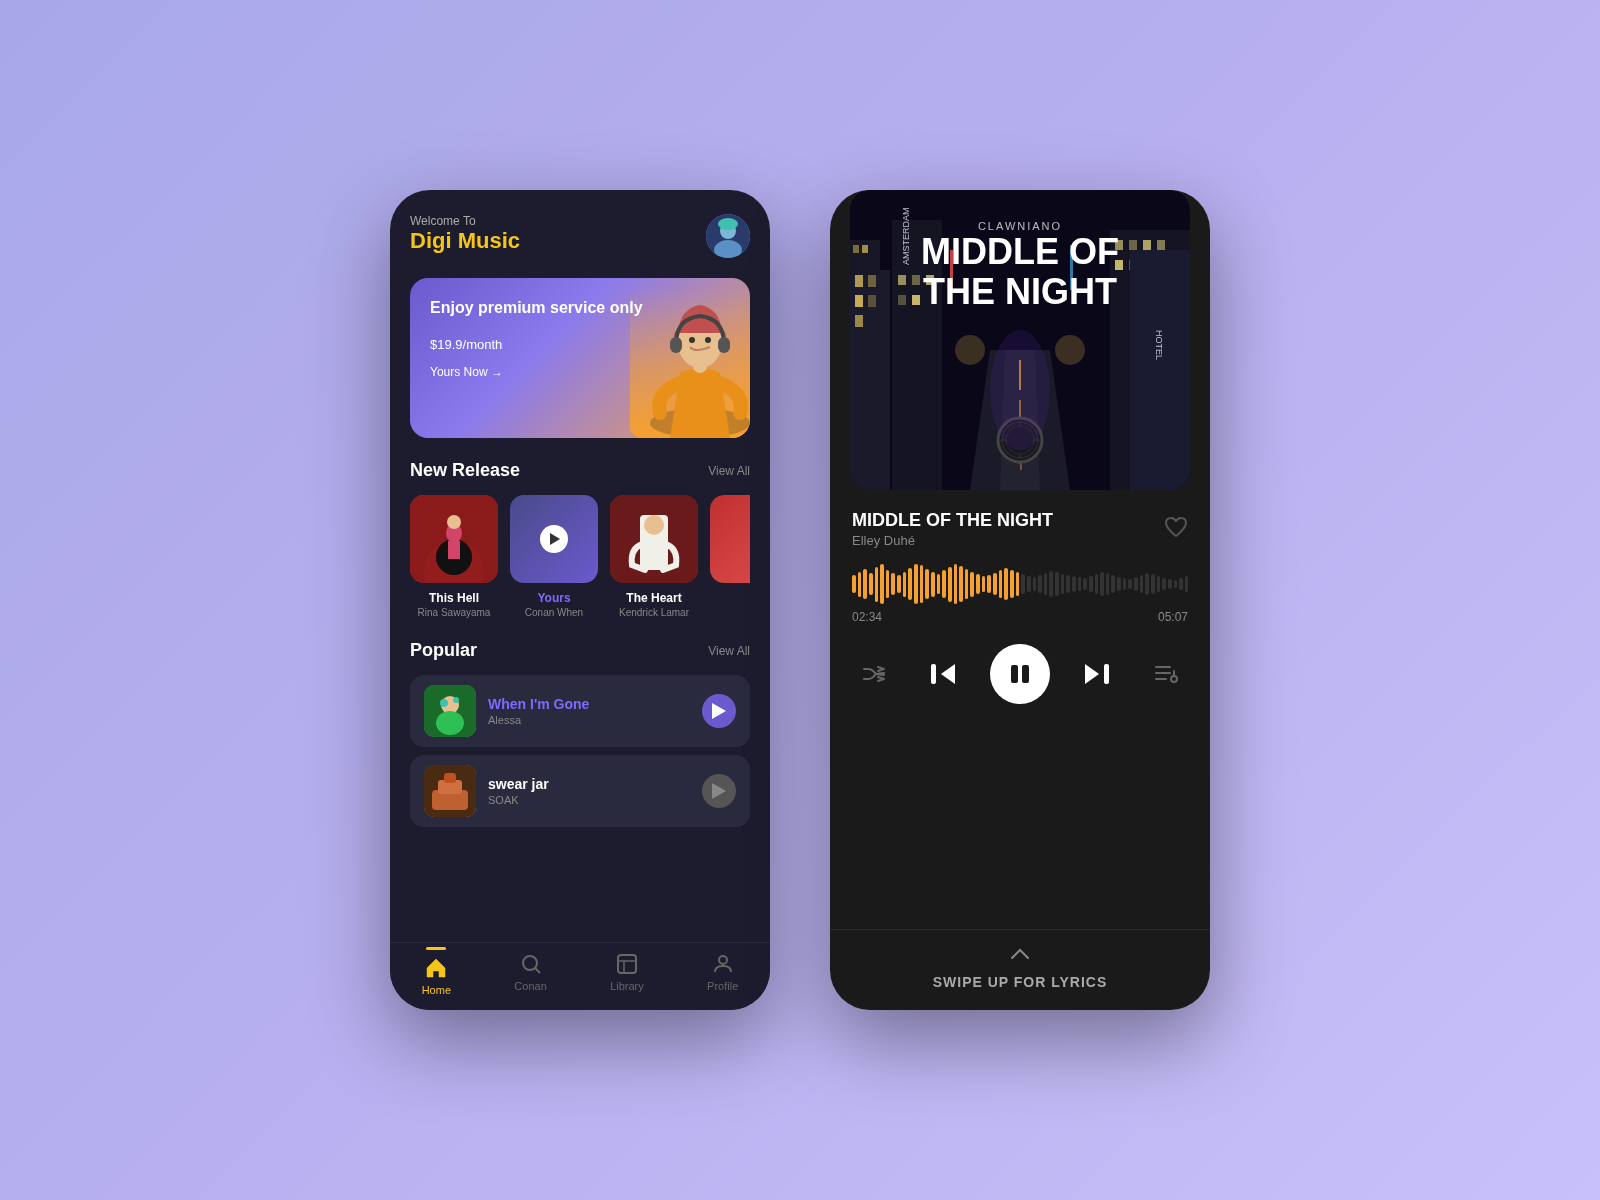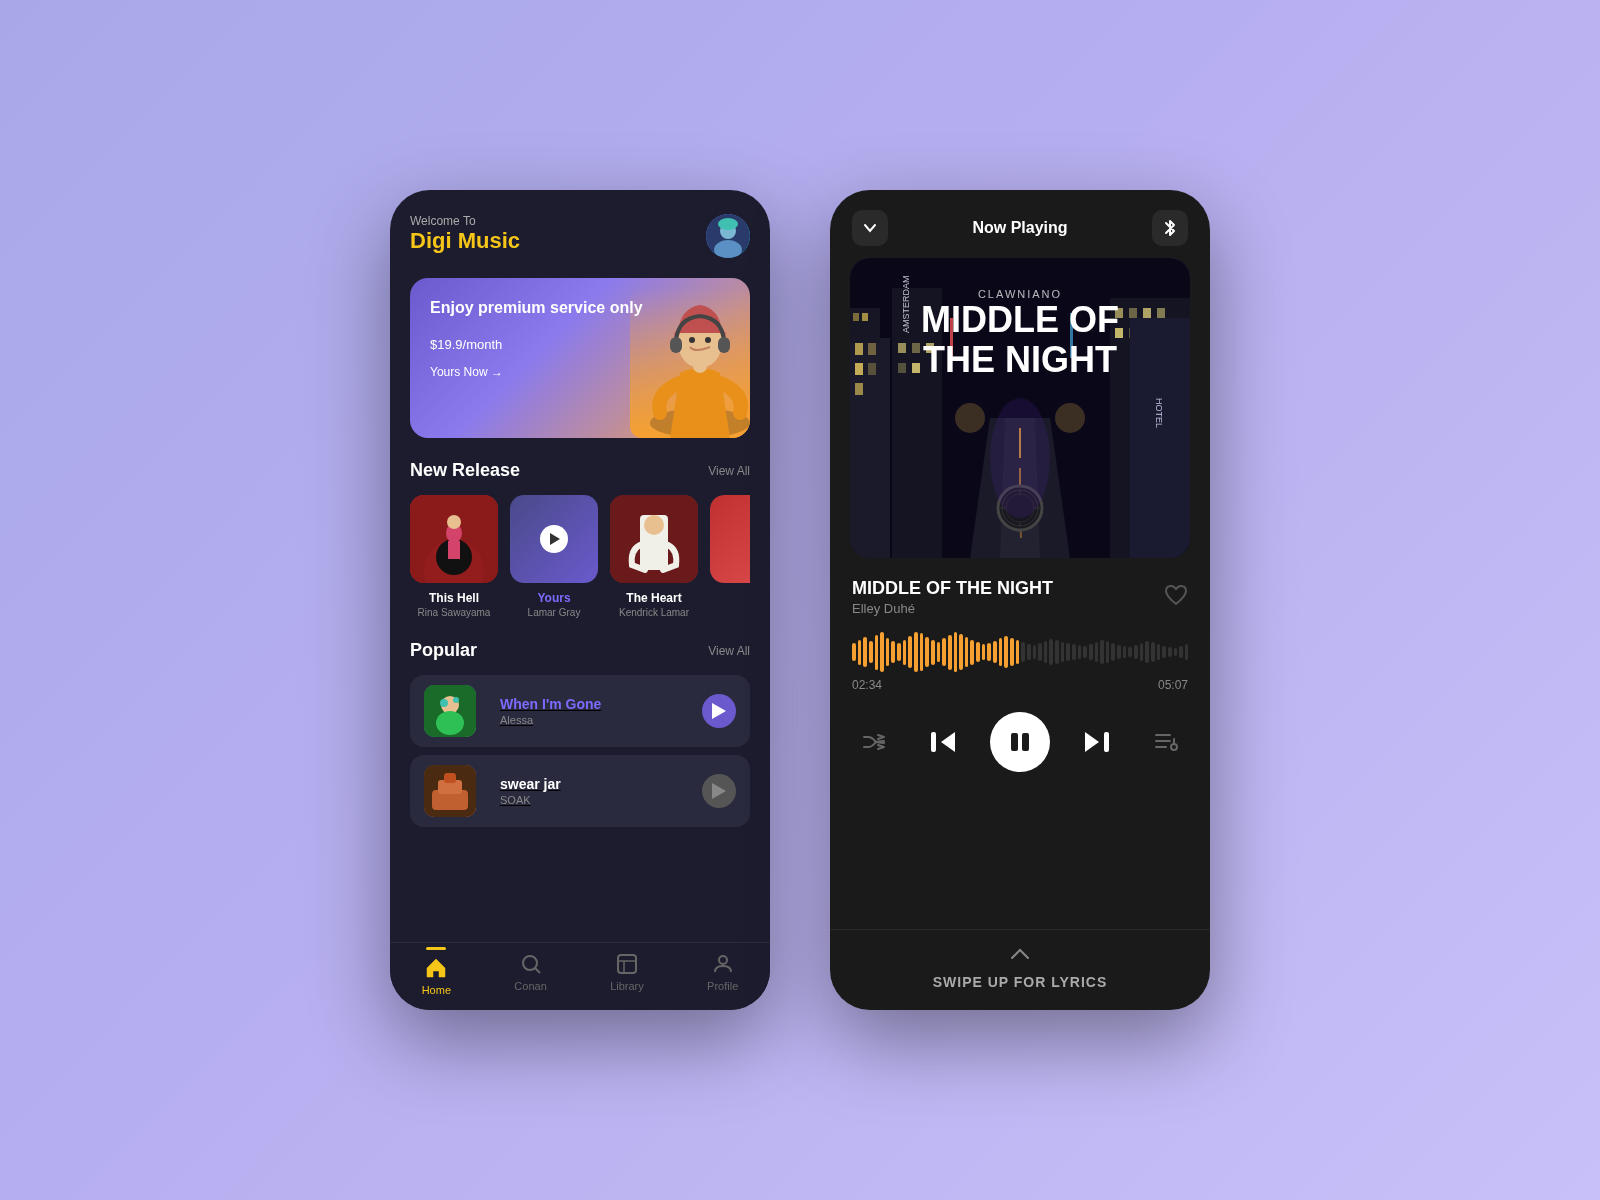--- a/index.html
+++ b/index.html
@@ -200,22 +200,21 @@
       display: flex;
       flex-direction: column;
       gap: 8px;
     }
     .popular-item {
       background: #2a2a3e;
       border-radius: 14px;
       padding: 10px 14px;
       display: flex;
       align-items: center;
-      gap: 24px;
-      text-decoration: underline;
+      gap: 12px;
     }
     .popular-thumb {
       width: 52px;
       height: 52px;
       border-radius: 10px;
       flex-shrink: 0;
       overflow: hidden;
       display: flex;
       align-items: center;
       justify-content: center;
@@ -550,21 +549,21 @@
         <div class="release-artist">Rina Sawayama</div>
       </div>
 
       <div class="release-card">
         <div class="release-thumb purple">
           <div class="play-icon">
             <div class="play-triangle"></div>
           </div>
         </div>
         <div class="release-name active">Yours</div>
-        <div class="release-artist">Lamar Gray</div>
+        <div class="release-artist">Conan When</div>
       </div>
 
       <div class="release-card">
         <div class="release-thumb dark-red">
           <svg width="88" height="88" viewBox="0 0 88 88" style="position:absolute;inset:0">
             <rect width="88" height="88" fill="#6a1a1a"></rect>
             <rect x="30" y="20" width="28" height="55" rx="4" fill="#f0f0e8"></rect>
             <circle cx="44" cy="30" r="10" fill="#e8c090"></circle>
             <path d="M30 50 Q20 55 22 70 L35 75" stroke="#f0f0e8" stroke-width="6" fill="none" stroke-linecap="round"></path>
             <path d="M58 50 Q68 55 66 70 L53 75" stroke="#f0f0e8" stroke-width="6" fill="none" stroke-linecap="round"></path>
@@ -660,33 +659,20 @@
         <path d="M4 20 Q4 14 12 14 Q20 14 20 20" stroke="#666" stroke-width="2" fill="none"></path>
       </svg>
       <span class="nav-label">Profile</span>
     </div>
   </div>
 </div>
 
 <div class="phone phone-right">
   <div class="right-content">
 
-    <div class="np-header">
-      <div class="np-down-btn">
-        <svg width="16" height="16" viewBox="0 0 16 16">
-            <path d="M3 5L8 11L13 5" stroke="white" stroke-width="2" fill="none" stroke-linecap="round"></path>
-          </svg>
-      </div>
-      <div class="np-title">Now Playing</div>
-      <div class="np-bt-btn">
-        <svg width="14" height="18" viewBox="0 0 14 18">
-          <path d="M3 4L11 12L7 16V2L11 6L3 14" stroke="white" stroke-width="2" fill="none" stroke-linecap="round" stroke-linejoin="round"></path>
-        </svg>
-      </div>
-    </div>
 
     <div class="album-art-container">
       <div class="album-art">
 
         <svg width="340" height="300" viewBox="0 0 340 300" style="position:absolute;inset:0;width:100%;height:100%">
 
           <rect width="340" height="300" fill="#0a0818"></rect>
 
           <rect x="0" y="80" width="40" height="220" fill="#1a1a2a"></rect>
           <rect x="5" y="85" width="8" height="12" fill="#f0d060" opacity="0.7"></rect>

